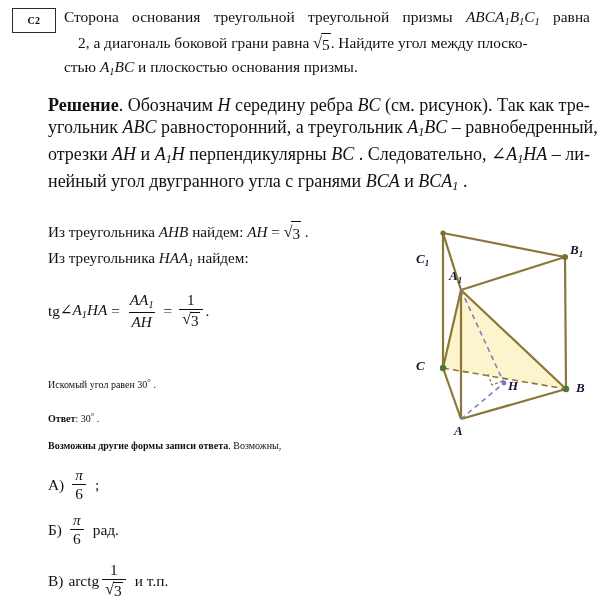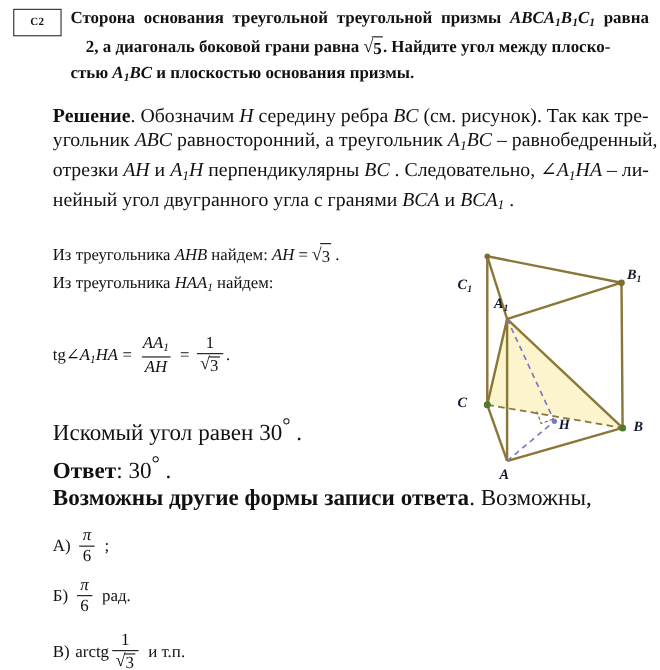--- a/index.html
+++ b/index.html
@@ -45,21 +45,20 @@
     margin-left: 52px;
     font-size: 15.4px;
     line-height: 21.5px;
     text-align: justify;
     text-justify: inter-word;
     hyphens: manual;
   }
   .problem-text .ln {
     display: block;
     white-space: nowrap;
-    font-weight: bold;
   }
   .problem-text .ln.just {
     display: flex;
     justify-content: space-between;
   }
   .ind { display: inline-block; width: 14px; }
 
   
   .solution-block {
     position: absolute;
@@ -92,21 +91,21 @@
     font-size: 15.2px;
     display: flex;
     align-items: center;
     white-space: nowrap;
   }
 
   
   .tail {
     position: absolute;
     left: 48px;
-    font-size: 21px;
+    font-size: 10px;
     white-space: nowrap;
   }
   #line-result { top: 377px; }
   #line-answer { top: 411px; }
   #line-other  { top: 440px; }
 
   .alt-a { position: absolute; left: 48px; top: 467px; }
   .alt-b { position: absolute; left: 48px; top: 512px; }
   .alt-v { position: absolute; left: 48px; top: 562px; }
   .alt-row {
@@ -123,21 +122,21 @@
   .sub {
     font-size: 0.68em;
     vertical-align: -0.28em;
     font-style: italic;
   }
   .frac {
     display: inline-flex;
     flex-direction: column;
     align-items: center;
     vertical-align: middle;
-    margin: 12px 3px;
+    margin: 0 3px;
     line-height: 1.05;
   }
   .frac .num { padding: 0 3px 1px 3px; }
   .frac .den { padding: 1px 3px 0 3px; border-top: 1.1px solid #111; }
   .sqrt {
     display: inline-flex;
     align-items: flex-start;
     white-space: nowrap;
   }
   .sqrt .rad { font-size: 1.05em; margin-right: -1px; }

